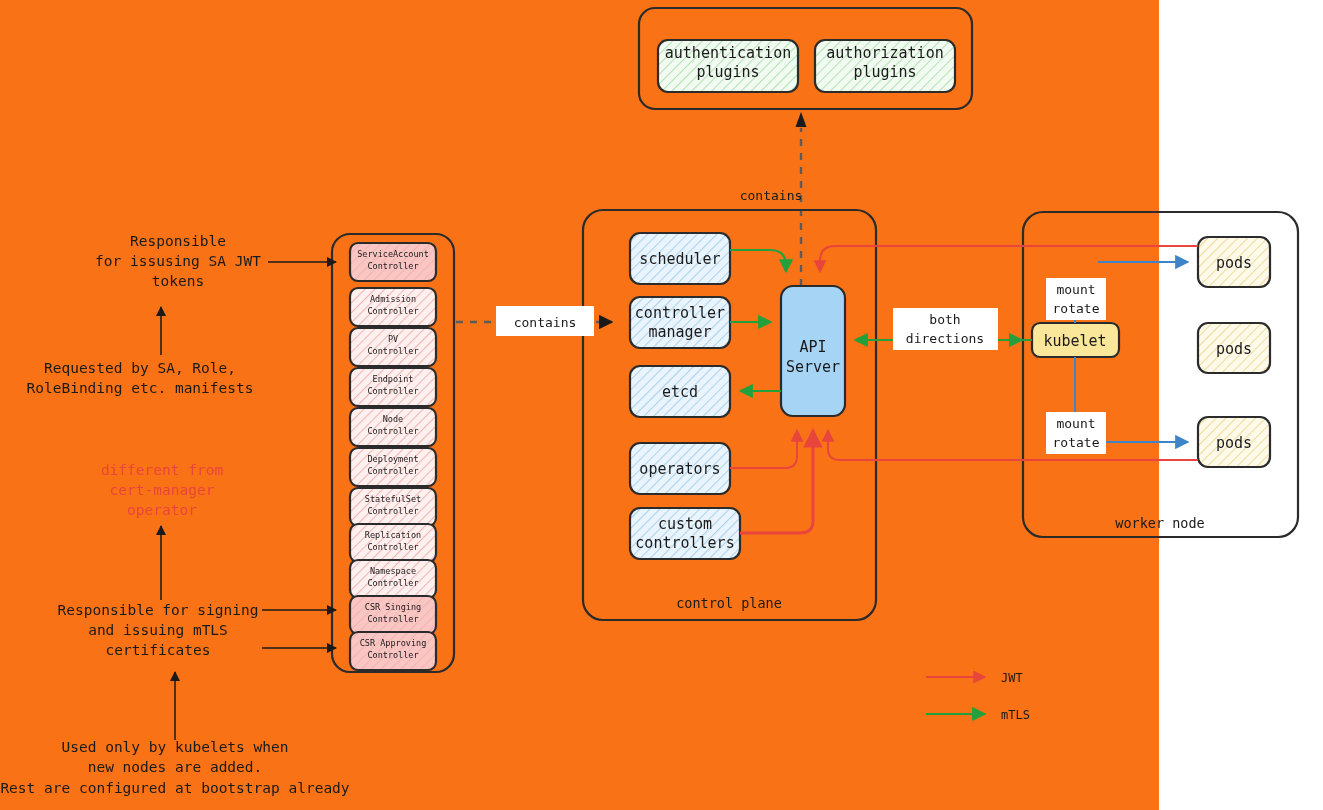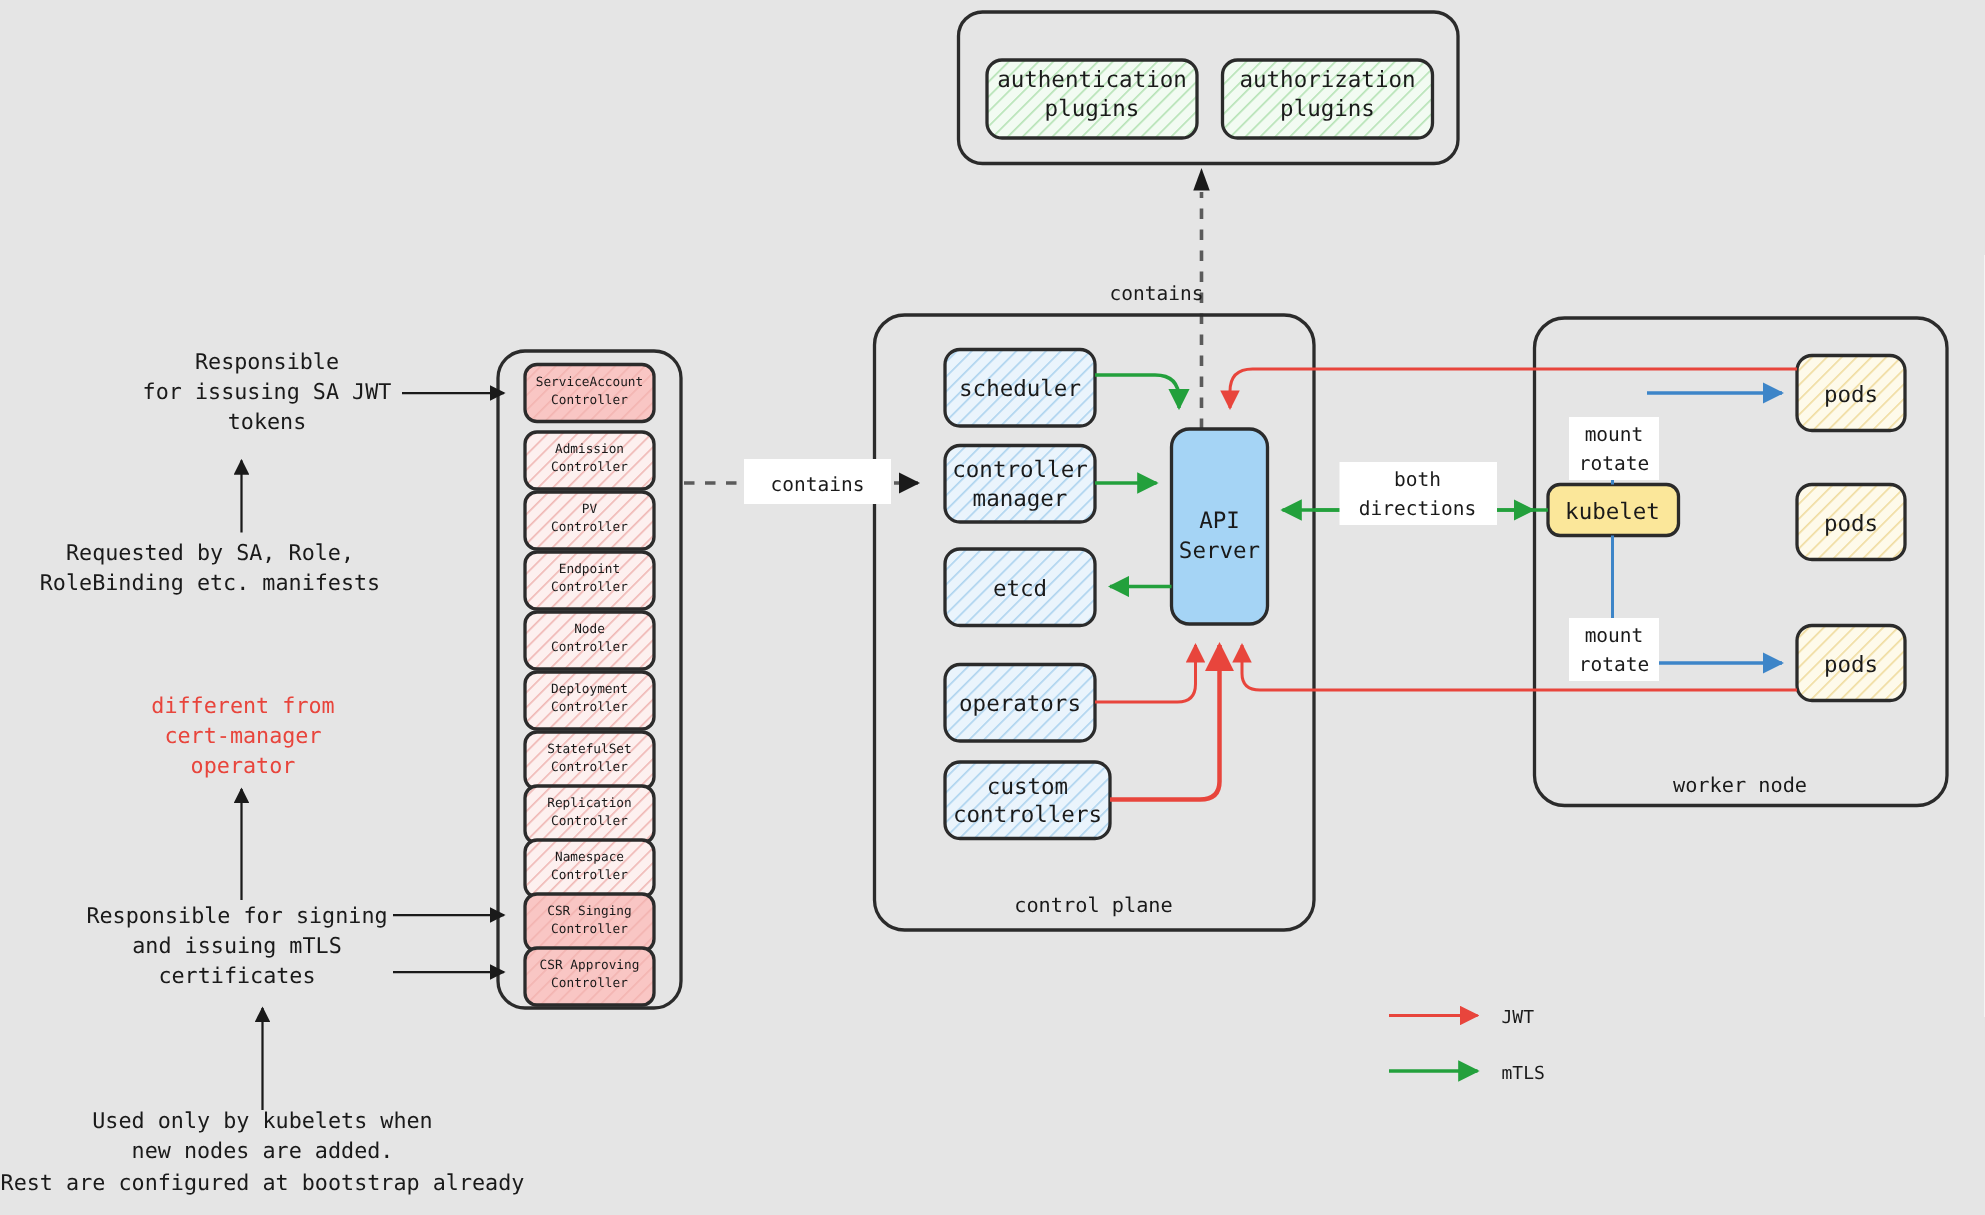--- a/index.html
+++ b/index.html
@@ -2,23 +2,23 @@
 <html><head>
 <meta charset="utf-8">
 <style>
   html, body {
     margin: 0;
     padding: 0;
     background: #ffffff;
   }
   #canvas {
     position: relative;
-    width: 1323px;
+    width: 1159px;
     height: 810px;
-    background: #e5e5e5;
+    background: #f97316;
     font-family: "DejaVu Sans Mono", monospace;
   }
   svg { display: block; }
   text { font-family: "DejaVu Sans Mono", monospace; fill: #1a1a1a; }
   .node-label { font-size: 15px; }
   .small-label { font-size: 8.5px; }
   .annot { font-size: 14.5px; }
   .annot-red { font-size: 14.5px; fill: #e8453c; }
   .group-label { font-size: 13.5px; }
   .edge-label { font-size: 13px; }

